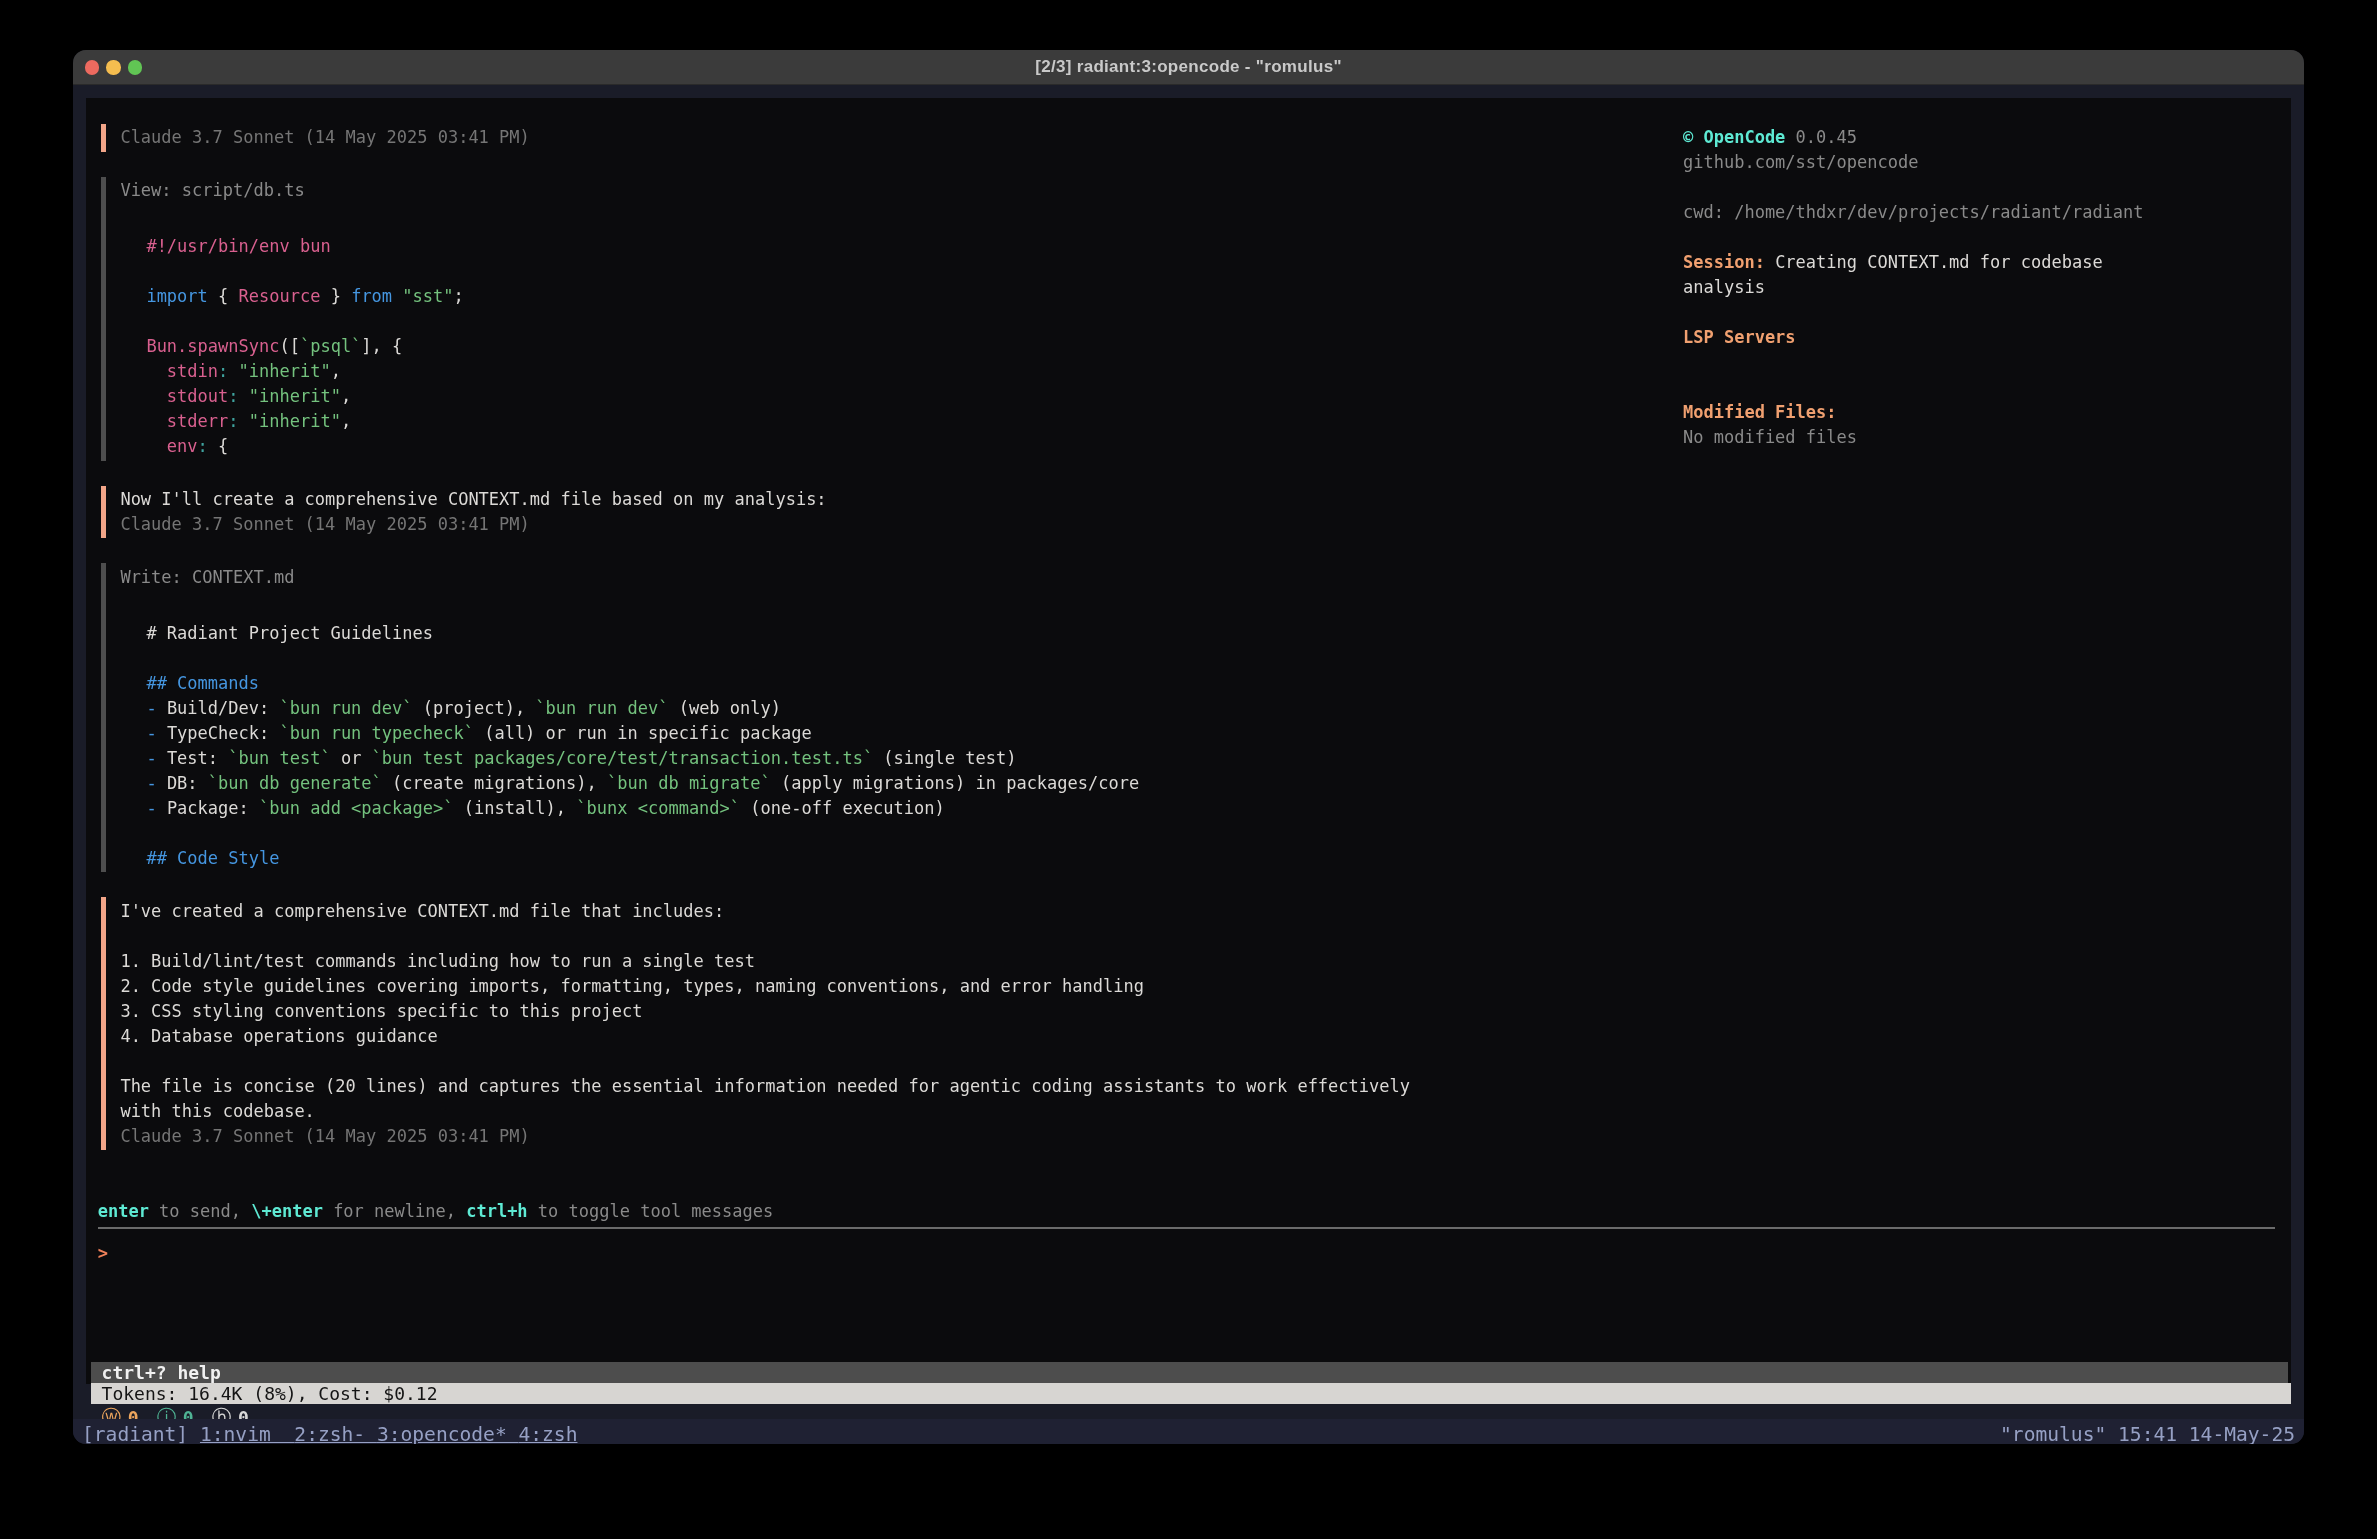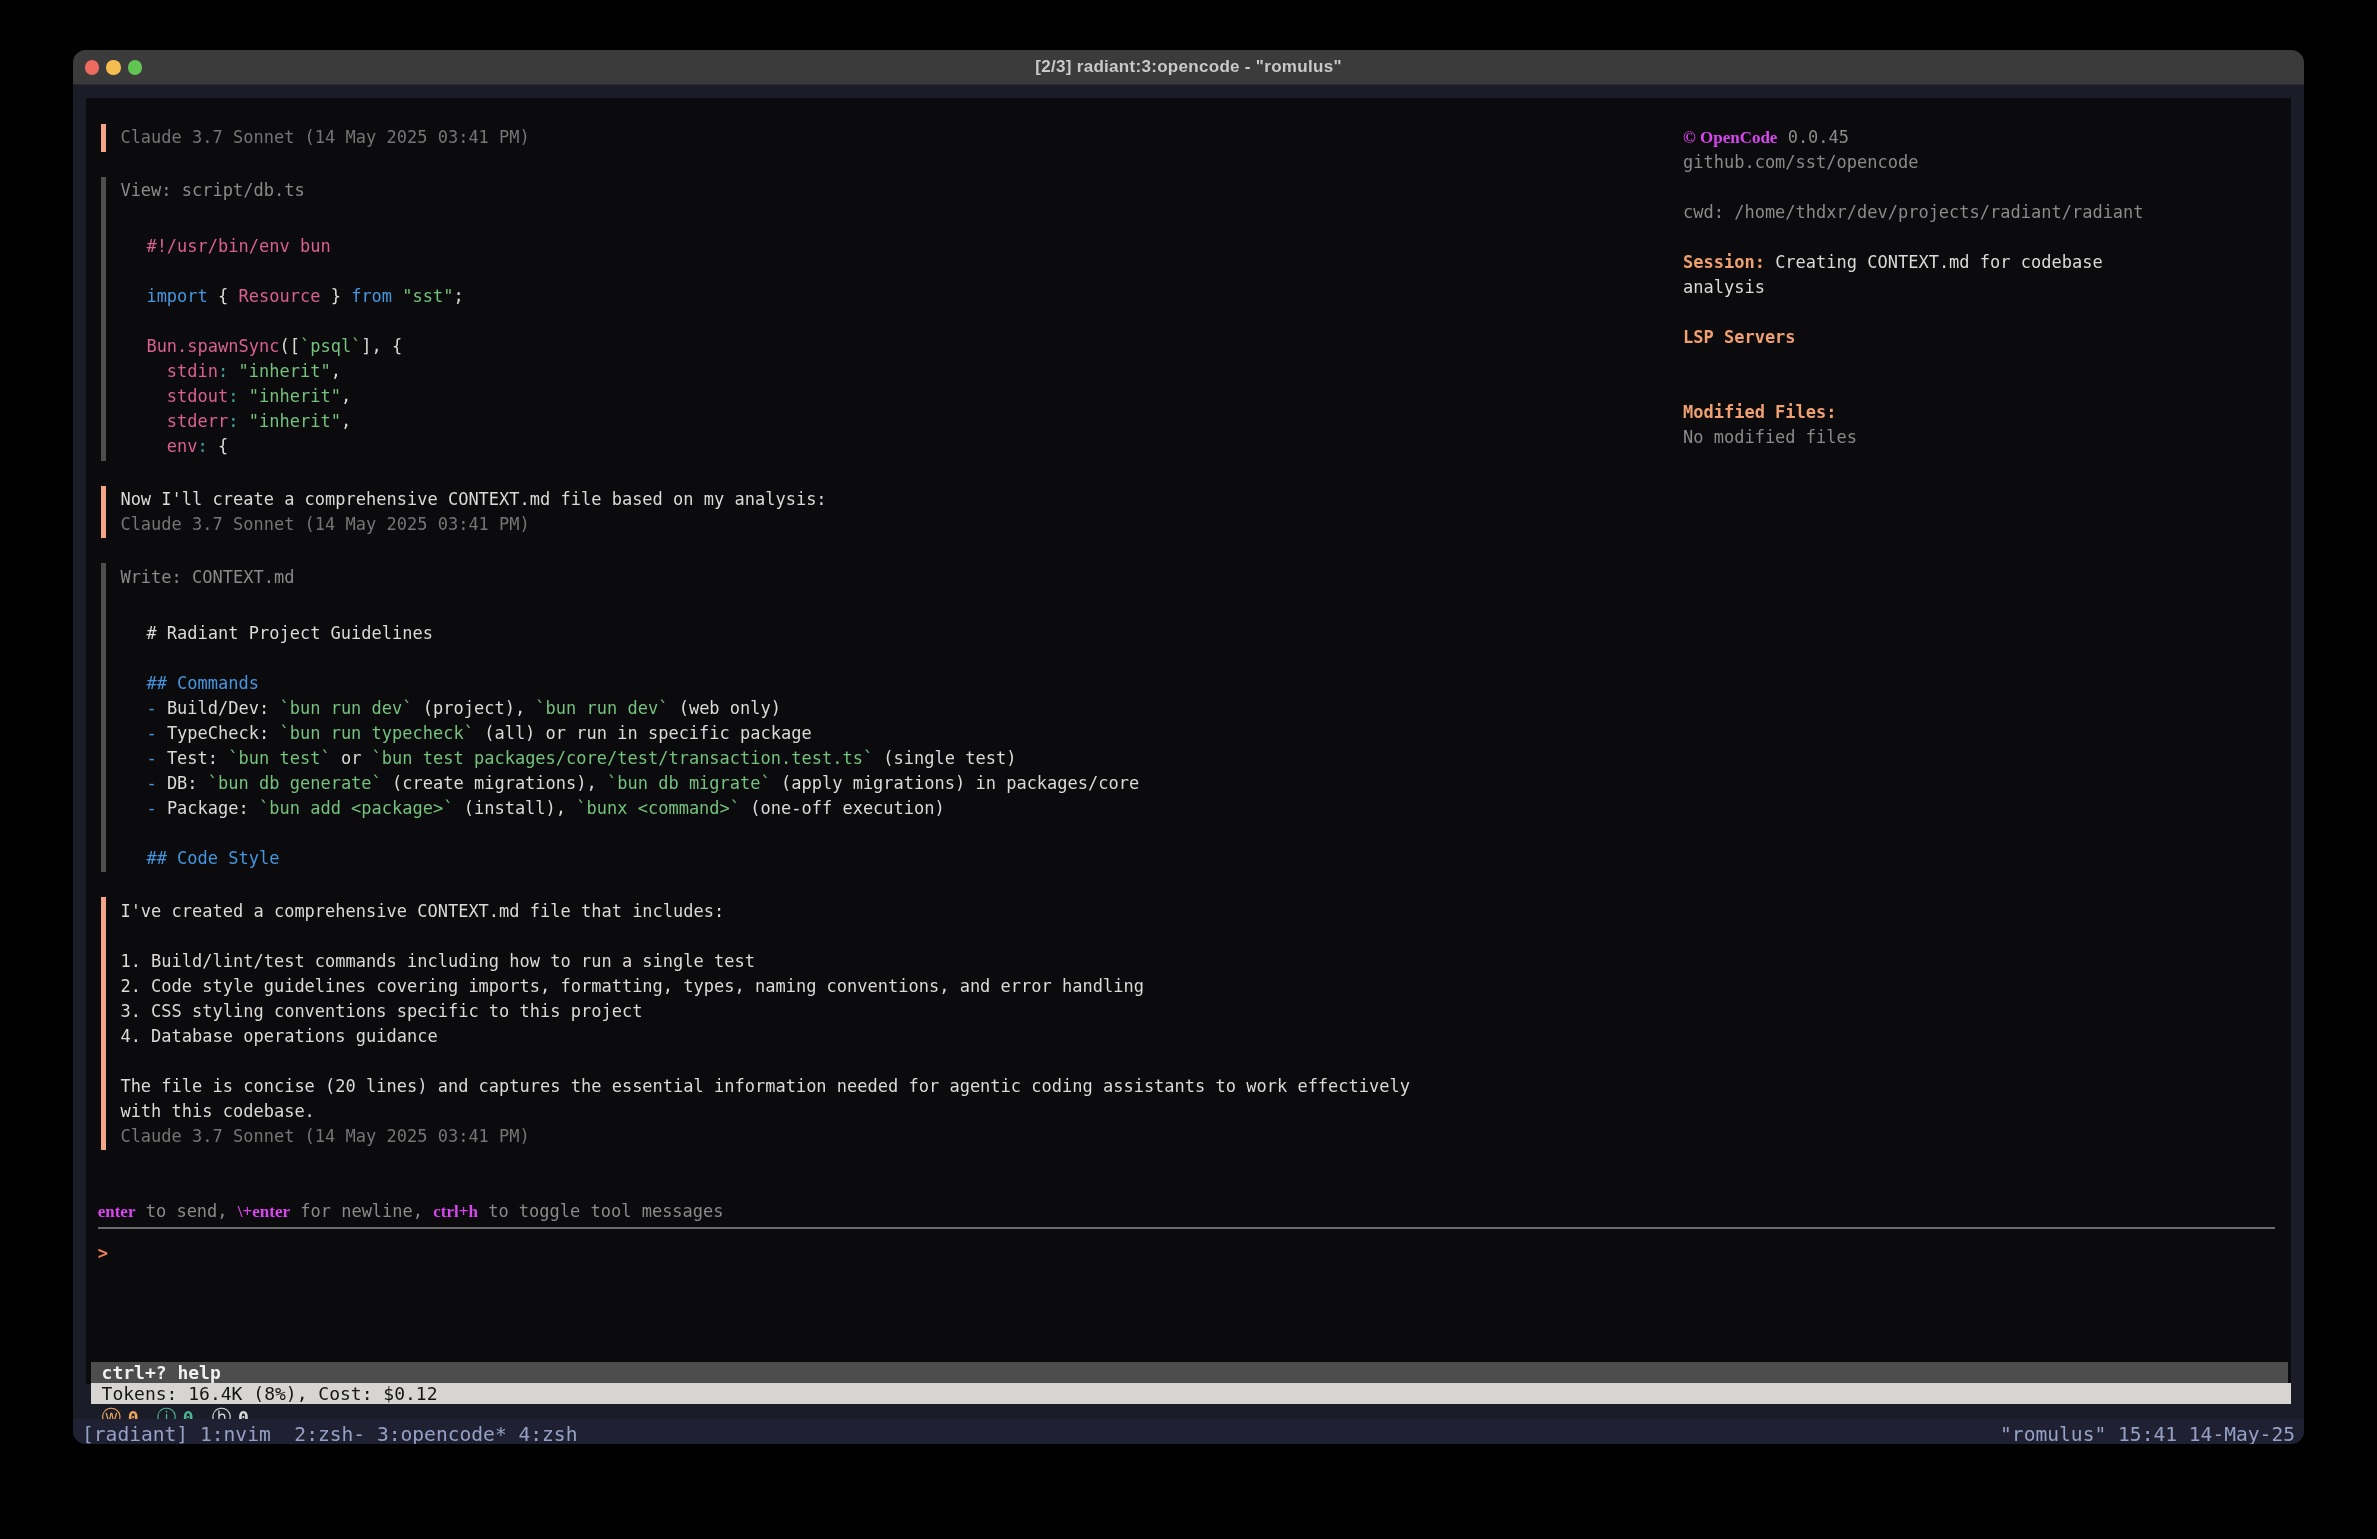--- a/index.html
+++ b/index.html
@@ -27,21 +27,21 @@
   .light.green { background:#61c554; }
 
   .panel {
     position:absolute; left:13px; top:48px; width:2205px; height:1286px;
     background:#0b0b0d;
   }
 
   
   .tline { height:25px; line-height:25px; font-size:17px; white-space:pre; }
   .c-white { color:#dcdad7;text-align:center; }
-  .c-wb    { color:#d946ef; font-weight:bold;font-family:Liberation Serif, serif; }
+  .c-wb    { color:#5eead4; font-weight:bold; }
   .c-gray  { color:#8a8a8a; }
   .c-dim   { color:#757575; }
   .c-pink  { color:#d9608f; }
   .c-blue  { color:#4596e0; }
   .c-green { color:#74c27e; }
   .c-teal  { color:#3fa39e; }
   .c-ob    { color:#f0a070; font-weight:bold; }
 
   
   .chat { position:absolute; left:15px; top:26px; width:1553px; }
@@ -81,21 +81,21 @@
   .sb-gap76 { margin-top:50px; }
 
   
   .tmuxbar {
     position:absolute; left:0; right:0; top:1369px; height:30px;
     background:#1f2133; color:#96a0c4;
     display:flex; align-items:center; font-size:19.6px; padding:0 9px;
     white-space:pre;
   }
   .tmux-left { display:flex; align-items:center; white-space:pre; }
-  .tmux-win { white-space:pre; cursor:default; }
+  .tmux-win { white-space:pre; cursor:default;text-decoration:underline; }
   .tmux-right { margin-left:auto; white-space:pre; }
 </style>
 </head>
 <body>
 
 <div class="window">
 
   <div class="titlebar">
     <div class="lights">
       <button class="light red"></button>

